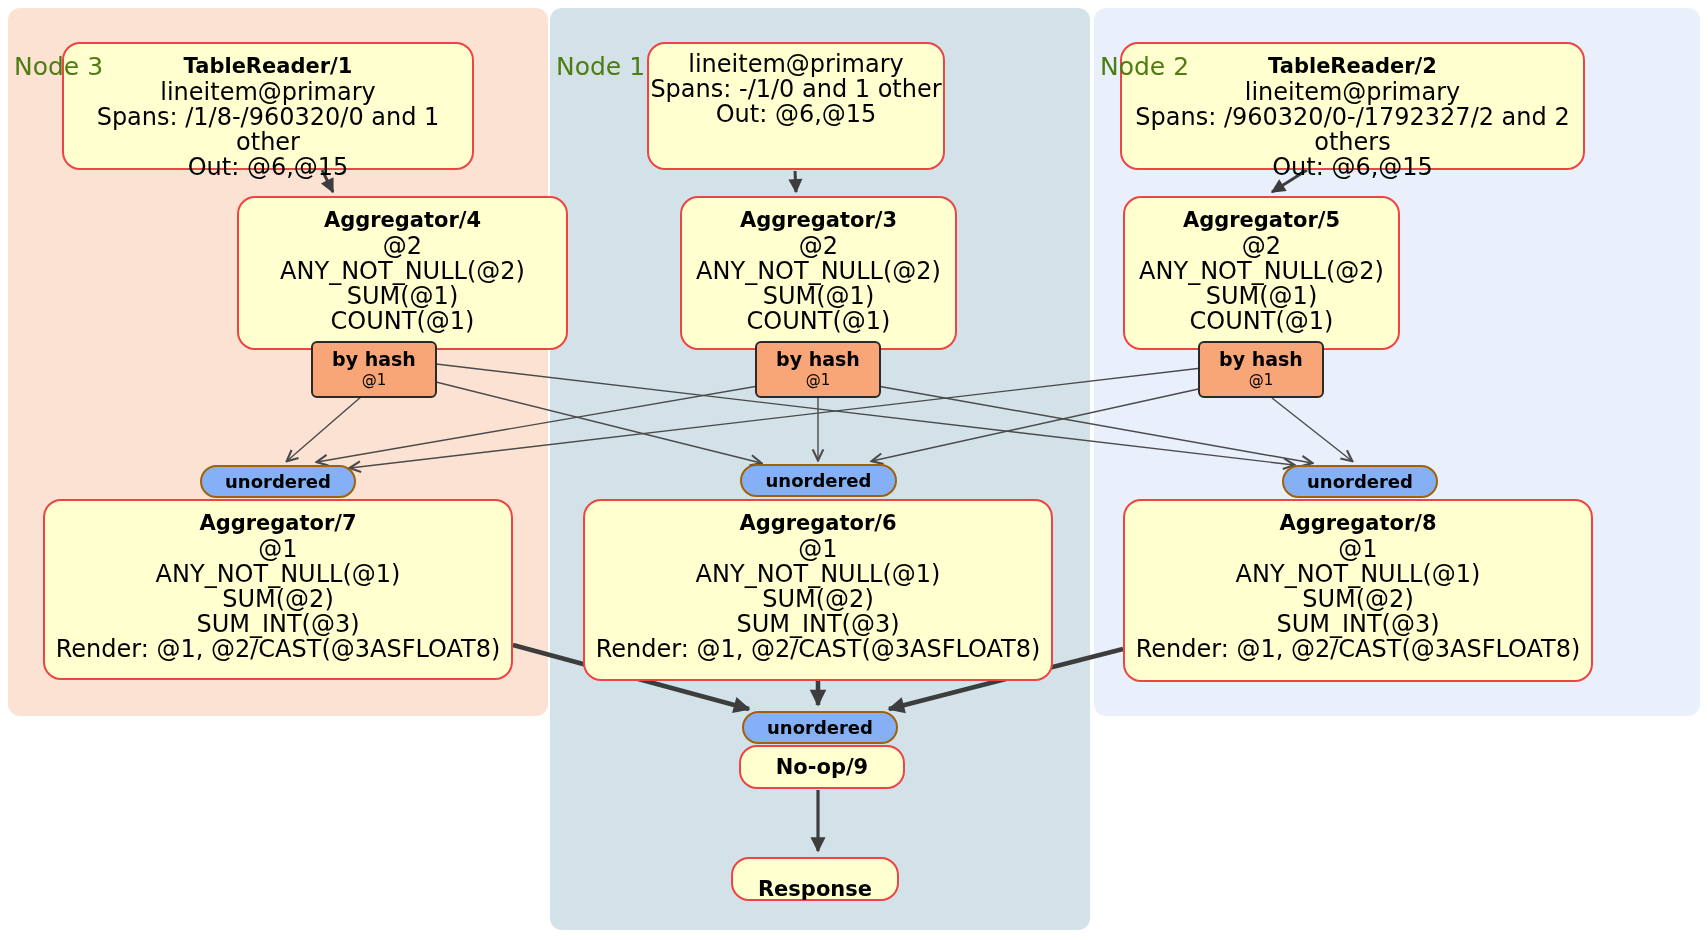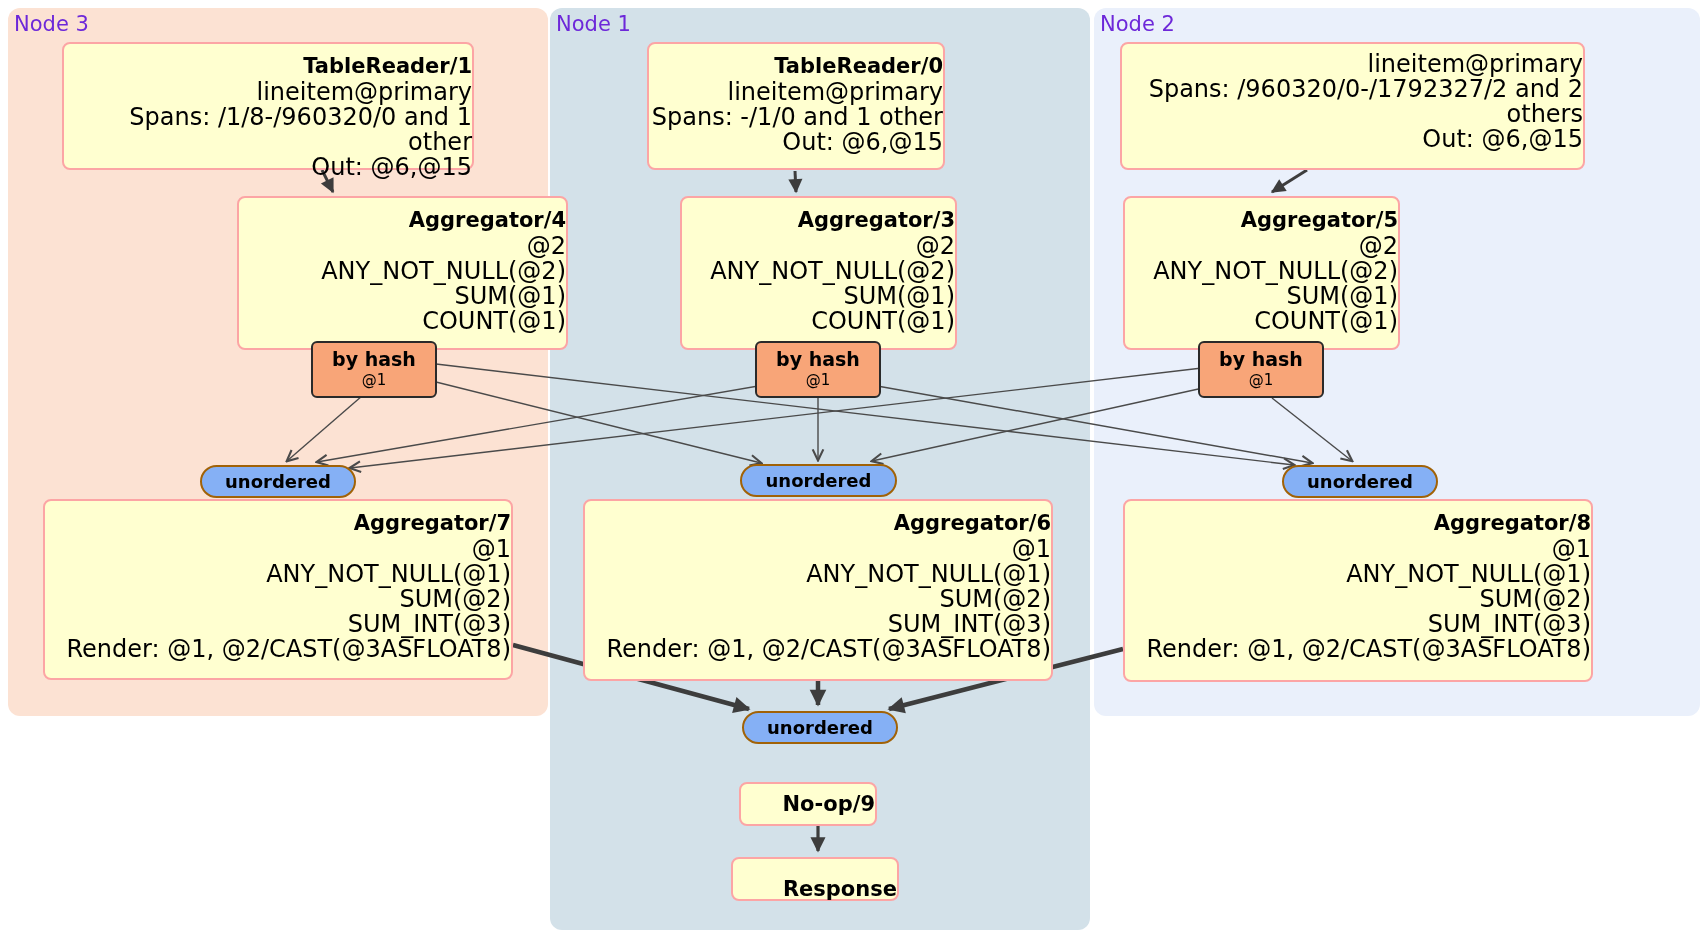--- a/index.html
+++ b/index.html
@@ -1,27 +1,27 @@
 <!DOCTYPE html>
 <html><head>
 <meta charset="utf-8">
 <style>
   * { margin: 0; padding: 0; box-sizing: border-box; }
   html, body { background: #ffffff; }
   body { font-family: "DejaVu Sans", "Liberation Sans", sans-serif; color: #000; }
   #canvas { position: relative; width: 1708px; height: 940px; background: #ffffff; overflow: hidden; }
 
   .region { position: absolute; border-radius: 12px; z-index: 0; }
-  .region-label { position: absolute; font-size: 21px; color: #6d28d9; z-index: 4; }
+  .region-label { position: absolute; font-size: 25px; color: #4d7c0f; z-index: 4; margin-top: 40px; }
 
   #edge-layer { position: absolute; left: 0; top: 0; z-index: 1; }
 
   .pbox { 
-    position: absolute; background: #ffffd0; border: 2px solid #fca5a5;
-    border-radius: 8px; z-index: 2; text-align: right; padding-top: 8px;
+    position: absolute; background: #ffffd0; border: 2px solid #ef4444;
+    border-radius: 18px; z-index: 2; text-align: center; padding-top: 8px;
   }
   .pbox .title { font-size: 21px; font-weight: bold; line-height: 28px; }
   .pbox .row { font-size: 24px; line-height: 25px; }
 
   .router { 
     position: absolute; background: #f8a578; border: 2px solid #2a2a2a;
     border-radius: 6px; z-index: 3; text-align: center; padding-top: 4px;
   }
   .router .rlabel { font-size: 19px; font-weight: bold; line-height: 24px; }
   .router .rdetail { font-size: 15px; line-height: 18px; }
@@ -56,21 +56,21 @@
 
   
   #tr2   { left: 1120px; top: 42px;  width: 465px; height: 128px; }
   #agt2  { left: 1123px; top: 196px; width: 277px; height: 154px; }
   #rt2   { left: 1198px; top: 341px; width: 126px; height: 57px; }
   #sy2   { left: 1282px; top: 465px; width: 156px; height: 33px; }
   #agb2  { left: 1123px; top: 499px; width: 470px; height: 183px; }
 
   
   #syf   { left: 742px; top: 711px; width: 156px; height: 33px; }
-  #noop  { left: 739px; top: 782px; width: 138px; height: 44px; padding-top: 6px; }
+  #noop  { left: 739px; top: 745px; width: 166px; height: 44px; padding-top: 6px; }
   #resp  { left: 731px; top: 857px; width: 168px; height: 44px; padding-top: 16px; }
 </style>
 </head>
 <body>
 
 <div id="canvas">
 
   <div class="region" id="region-node3"></div>
   <div class="region" id="region-node1"></div>
   <div class="region" id="region-node2"></div>
@@ -141,21 +141,20 @@
   <div class="pbox" id="agb0">
     <div class="title">Aggregator/7</div>
     <div class="row">@1</div>
     <div class="row">ANY_NOT_NULL(@1)</div>
     <div class="row">SUM(@2)</div>
     <div class="row">SUM_INT(@3)</div>
     <div class="row">Render: @1, @2/CAST(@3ASFLOAT8)</div>
   </div>
 
   <div class="pbox" id="tr1">
-    <div class="title">TableReader/0</div>
     <div class="row">lineitem@primary</div>
     <div class="row">Spans: -/1/0 and 1 other</div>
     <div class="row">Out: @6,@15</div>
   </div>
   <div class="pbox" id="agt1">
     <div class="title">Aggregator/3</div>
     <div class="row">@2</div>
     <div class="row">ANY_NOT_NULL(@2)</div>
     <div class="row">SUM(@1)</div>
     <div class="row">COUNT(@1)</div>
@@ -168,20 +167,21 @@
   <div class="pbox" id="agb1">
     <div class="title">Aggregator/6</div>
     <div class="row">@1</div>
     <div class="row">ANY_NOT_NULL(@1)</div>
     <div class="row">SUM(@2)</div>
     <div class="row">SUM_INT(@3)</div>
     <div class="row">Render: @1, @2/CAST(@3ASFLOAT8)</div>
   </div>
 
   <div class="pbox" id="tr2">
+    <div class="title">TableReader/2</div>
     <div class="row">lineitem@primary</div>
     <div class="row">Spans: /960320/0-/1792327/2 and 2 others</div>
     <div class="row">Out: @6,@15</div>
   </div>
   <div class="pbox" id="agt2">
     <div class="title">Aggregator/5</div>
     <div class="row">@2</div>
     <div class="row">ANY_NOT_NULL(@2)</div>
     <div class="row">SUM(@1)</div>
     <div class="row">COUNT(@1)</div>

